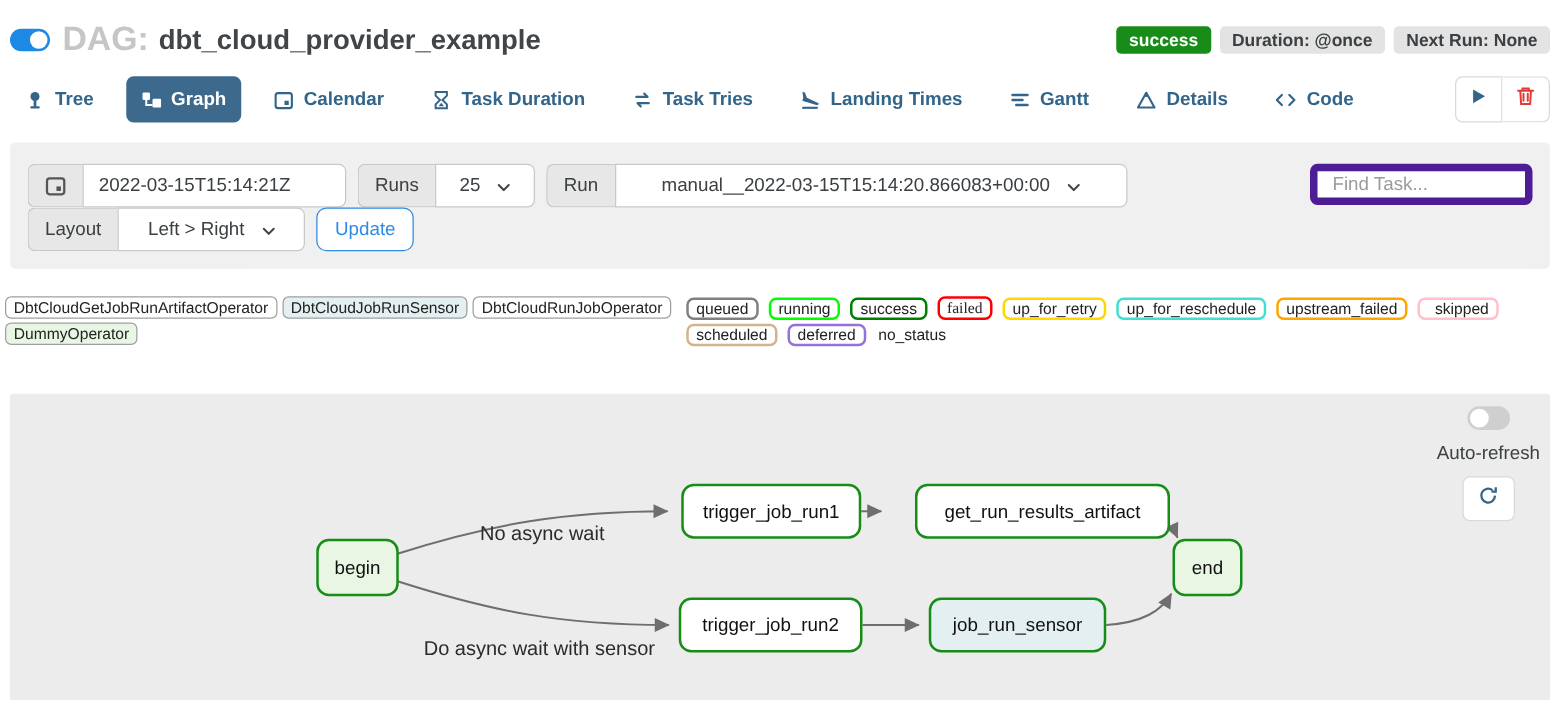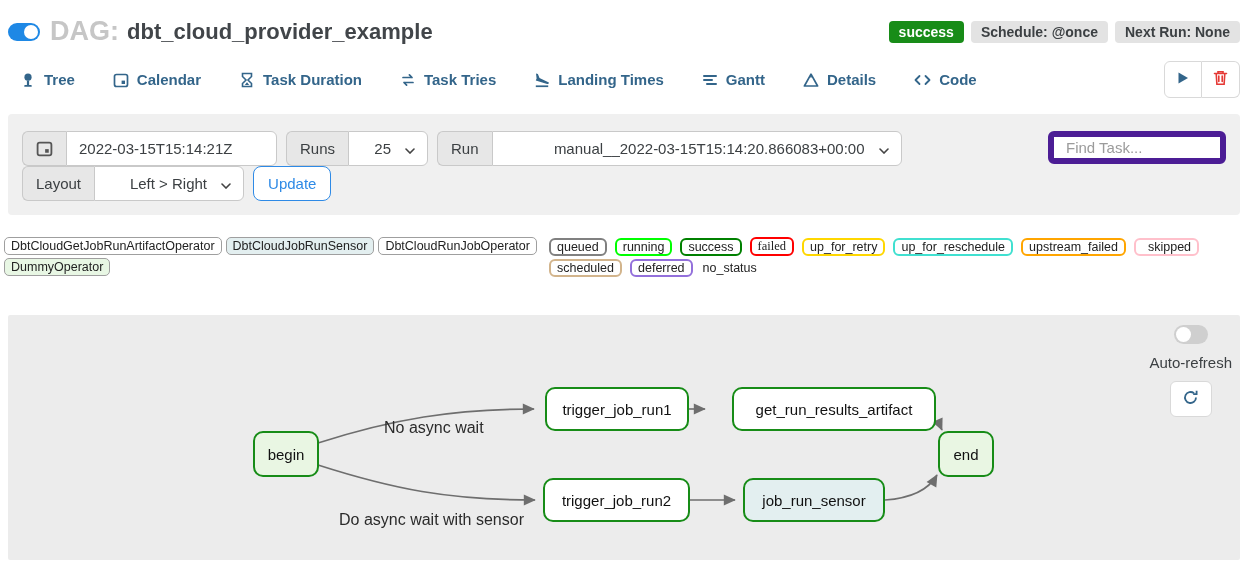--- a/index.html
+++ b/index.html
@@ -31,21 +31,21 @@
   .tbtn:last-child { border-radius:0 6px 6px 0; border-left:none; }
 
   
   .filter-panel { margin:6px 8px 0 8px; background:#f0f0f0; border-radius:4px; padding:17px 14px 14px 14px; }
   .frow { display:flex; align-items:flex-start; }
   .igroup { display:inline-flex; align-items:stretch; margin-right:9px; }
   .addon { background:#e7e7e7; border:1px solid #c9c9c9; border-right:none; border-radius:6px 0 0 6px;
            display:flex; align-items:center; padding:0 13px; font-size:15px; color:#3c4043; height:35px; }
   .field { background:#fff; border:1px solid #c9c9c9; border-radius:0 6px 6px 0; height:35px;
            display:flex; align-items:center; padding:0 12px; font-size:15px; color:#3c4043; }
-  .selectbox { cursor:pointer; justify-content:flex-end; gap:14px; }
+  .selectbox { cursor:pointer; justify-content:center; gap:14px; }
   .chev { flex:0 0 auto; }
   .find-input { margin-left:auto; width:178px; height:33px; background:#fff; border:6px solid #4c1d95;
            border-radius:6px; font-size:15px; color:#3c4043; padding:0 12px; font-family:"Liberation Sans",sans-serif; }
   .find-input::placeholder { color:#9b9b9b; }
   .btn-update { height:35px; background:#fff; border:1.5px solid #2e8ae6; color:#2e8ae6; font-size:15px; font-weight:500;
            border-radius:8px; padding:0 14px; cursor:pointer; font-family:"Liberation Sans",sans-serif; }
 
   
   .legend { display:flex; margin:22px 4px 0 4px; align-items:flex-start; }
   .legend-ops { width:545px; display:flex; flex-wrap:wrap; gap:3px 4px; }
@@ -73,35 +73,45 @@
 <div class="page">
 
   <div class="header">
     <div class="toggle on">
         <div class="knob"></div>
       </div>
     <span class="dag-prefix">DAG:</span>
     <span class="dag-name">dbt_cloud_provider_example</span>
     <div class="header-badges">
       <span class="hbadge success" style="background-color: rgb(24, 140, 24);">success</span>
-      <span class="hbadge">Schedule: @once</span>
+      <span class="hbadge">Duration: @once</span>
       <span class="hbadge">Next Run: None</span>
     </div>
   </div>
 
   <div class="tabbar">
     <div class="tab">
       <span>
           <svg width="16" height="16" viewBox="0 0 16 16">
             <circle cx="8" cy="5.2" r="3.6" fill="#33658a"></circle>
             <rect x="6.9" y="8.5" width="2.2" height="5" fill="#33658a"></rect>
             <rect x="4.2" y="13" width="7.6" height="1.8" rx="0.9" fill="#33658a"></rect>
           </svg>
         </span>
       <span>Tree</span>
+    </div>
+    <div class="tab active">
+      <span>
+          <svg width="16" height="16" viewBox="0 0 16 16">
+            <rect x="1" y="2" width="6" height="6" rx="1" fill="#fff"></rect>
+            <rect x="9" y="7" width="7" height="7" rx="1" fill="#fff"></rect>
+            <path d="M4 8 v4 h5" stroke="#fff" stroke-width="1.6" fill="none"></path>
+          </svg>
+        </span>
+      <span>Graph</span>
     </div>
     <div class="tab">
       <span>
           <svg width="16" height="16" viewBox="0 0 16 16">
             <rect x="1.5" y="2.5" width="13" height="12" rx="2" fill="none" stroke="#33658a" stroke-width="1.7"></rect>
             <rect x="8.6" y="8.6" width="3.4" height="3.4" fill="#33658a"></rect>
           </svg>
         </span>
       <span>Calendar</span>
     </div>

